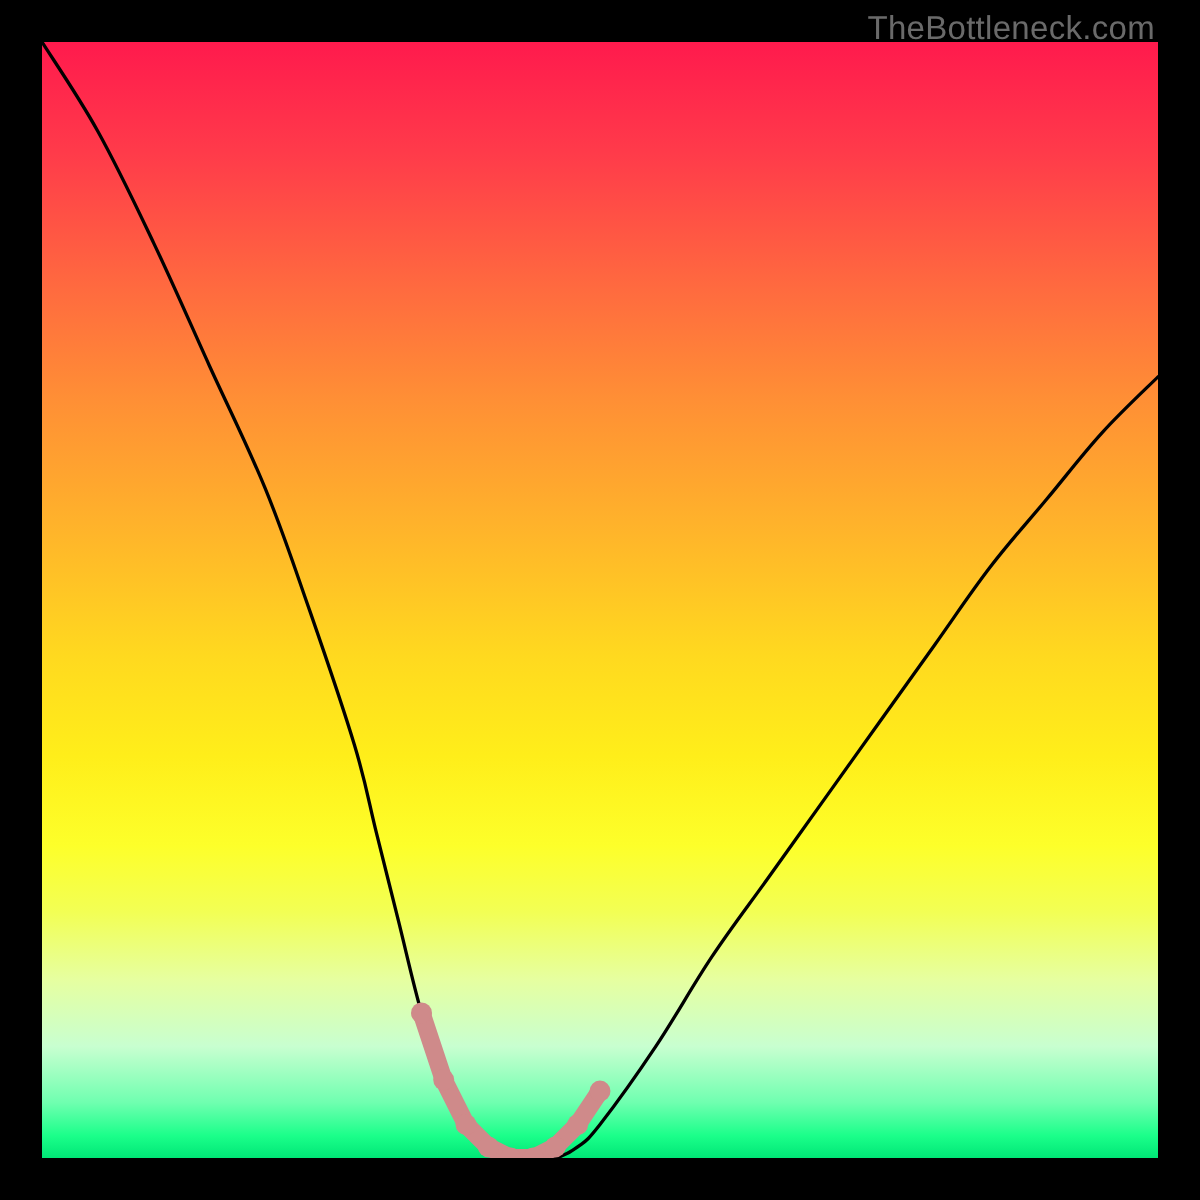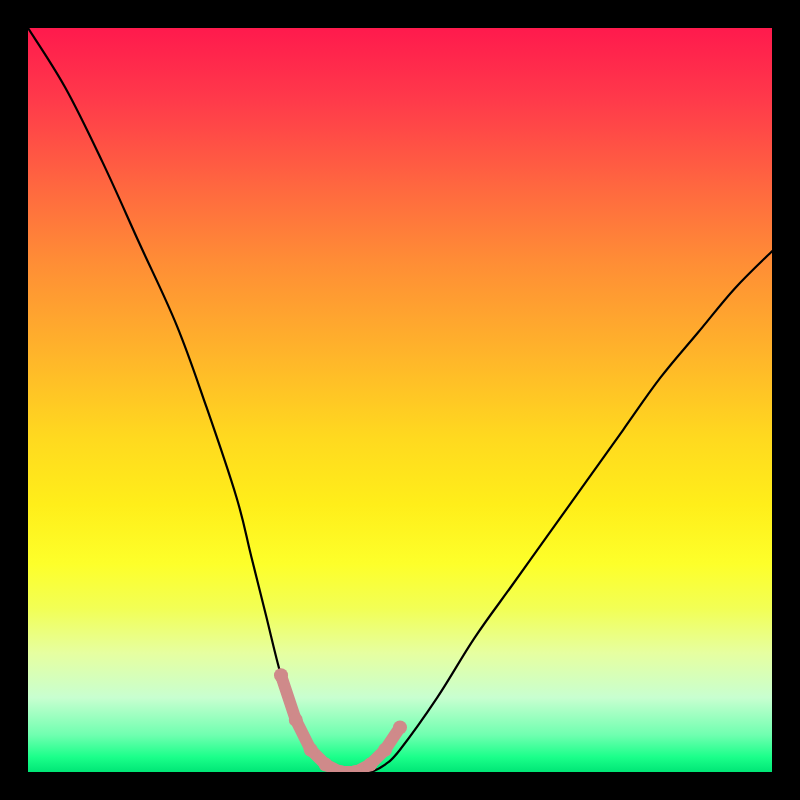--- a/index.html
+++ b/index.html
@@ -46,20 +46,21 @@
     position: absolute;
     left: 0; top: 0;
     width: 100%;
     height: 100%;
   }
 </style>
 </head>
 <body>
 
 <div class="frame">
+  <div class="watermark">TheBottleneck.com</div>
 
   <div class="plot-area">
     <svg class="curve" viewBox="0 0 744 744" preserveAspectRatio="none">
       <path id="main-curve" fill="none" stroke="#000" stroke-width="2.2" stroke-linecap="round" d="M 0.0 0.0 C 6.7 10.7, 23.8 35.4, 37.2 59.5 C 50.6 83.6, 61.0 105.8, 74.4 133.9 C 87.8 162.0, 98.2 186.3, 111.6 215.8 C 125.0 245.2, 136.7 268.1, 148.8 297.6 C 160.9 327.1, 167.8 348.6, 178.6 379.4 C 189.3 410.2, 200.3 441.9, 208.3 468.7 C 216.4 495.5, 217.8 506.8, 223.2 528.2 C 228.6 549.7, 232.7 566.3, 238.1 587.8 C 243.4 609.2, 247.6 628.5, 253.0 647.3 C 258.3 666.0, 262.5 678.5, 267.8 691.9 C 273.2 705.3, 277.4 713.6, 282.7 721.7 C 288.1 729.7, 292.2 732.5, 297.6 736.6 C 303.0 740.6, 307.1 742.7, 312.5 744.0 C 317.8 745.3, 322.0 744.0, 327.4 744.0 C 332.7 744.0, 336.9 745.3, 342.2 744.0 C 347.6 742.7, 351.8 740.6, 357.1 736.6 C 362.5 732.5, 362.6 733.7, 372.0 721.7 C 381.4 709.6, 395.8 689.7, 409.2 669.6 C 422.6 649.5, 433.0 630.2, 446.4 610.1 C 459.8 590.0, 470.2 576.7, 483.6 558.0 C 497.0 539.3, 507.4 524.7, 520.8 505.9 C 534.2 487.2, 544.6 472.6, 558.0 453.8 C 571.4 435.1, 581.8 420.5, 595.2 401.8 C 608.6 383.0, 619.0 367.1, 632.4 349.7 C 645.8 332.3, 656.2 321.1, 669.6 305.0 C 683.0 289.0, 693.4 275.1, 706.8 260.4 C 720.2 245.7, 737.3 229.9, 744.0 223.2"></path>
       <g id="markers">
           <line x1="357.1" y1="721.7" x2="372.0" y2="699.4" stroke="#cf8a8a" stroke-width="12" stroke-linecap="round"></line>
           <line x1="342.2" y1="736.6" x2="357.1" y2="721.7" stroke="#cf8a8a" stroke-width="12" stroke-linecap="round"></line>
           <line x1="327.4" y1="744.0" x2="342.2" y2="736.6" stroke="#cf8a8a" stroke-width="12" stroke-linecap="round"></line>
           <line x1="312.5" y1="744.0" x2="327.4" y2="744.0" stroke="#cf8a8a" stroke-width="12" stroke-linecap="round"></line>
           <line x1="297.6" y1="736.6" x2="312.5" y2="744.0" stroke="#cf8a8a" stroke-width="12" stroke-linecap="round"></line>

